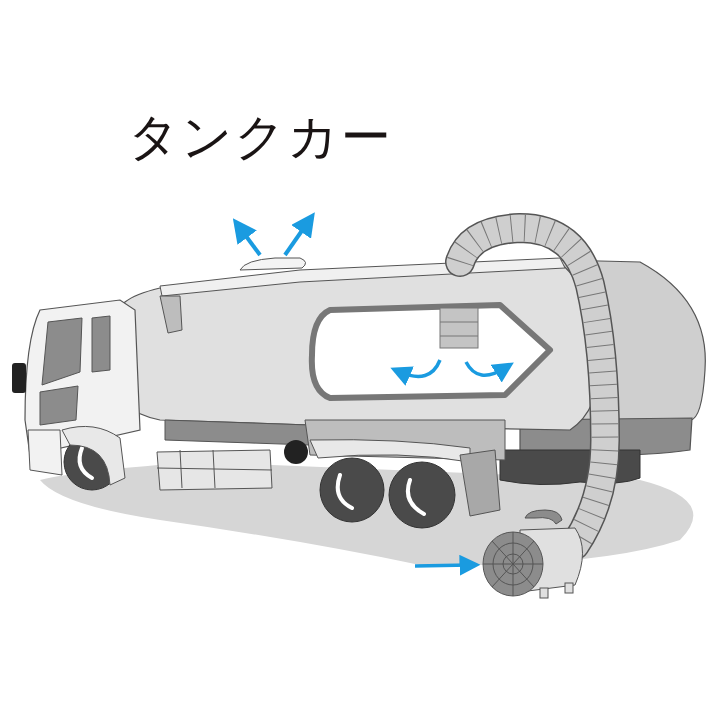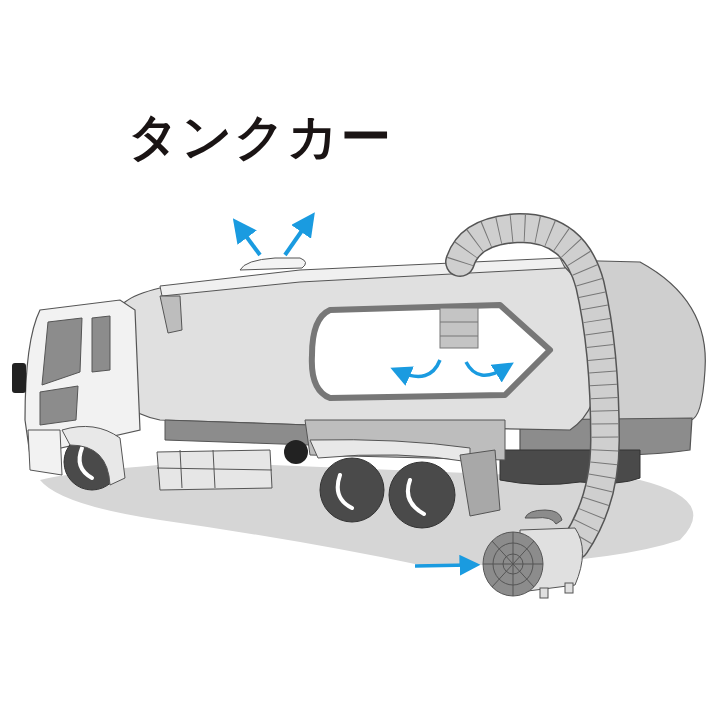--- a/index.html
+++ b/index.html
@@ -1,19 +1,19 @@
 <!DOCTYPE html>
 <html><head>
 <meta charset="utf-8">
 <style>
   html, body { margin:0; padding:0; background:#ffffff; }
   body { width:713px; height:713px; position:relative; overflow:hidden; }
   .title {
     position:absolute; left:128px; top:112px;
-    font-family:"DejaVu Sans", sans-serif; font-size:50px; font-weight:700;
+    font-family:"DejaVu Sans", sans-serif; font-size:50px; font-weight:400;
     color:#1a1414; letter-spacing:2px; line-height:1;
   }
   svg.scene { position:absolute; left:0; top:0; }
 </style>
 </head>
 <body>
 
 <div class="title">タンクカー</div>
 
 <svg class="scene" width="713" height="713" viewBox="0 0 713 713">

